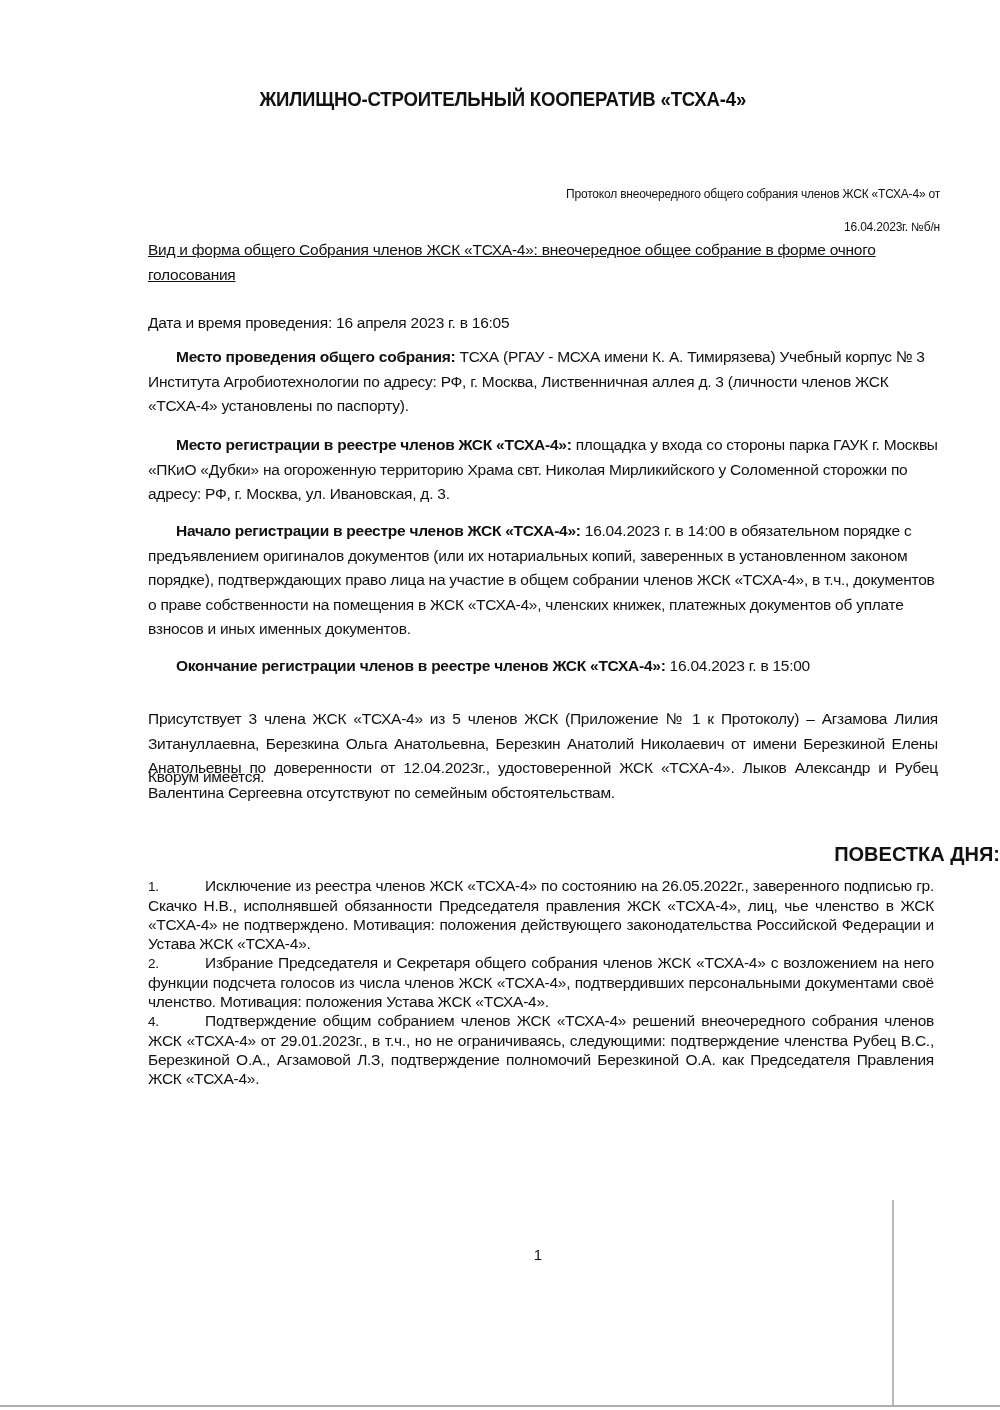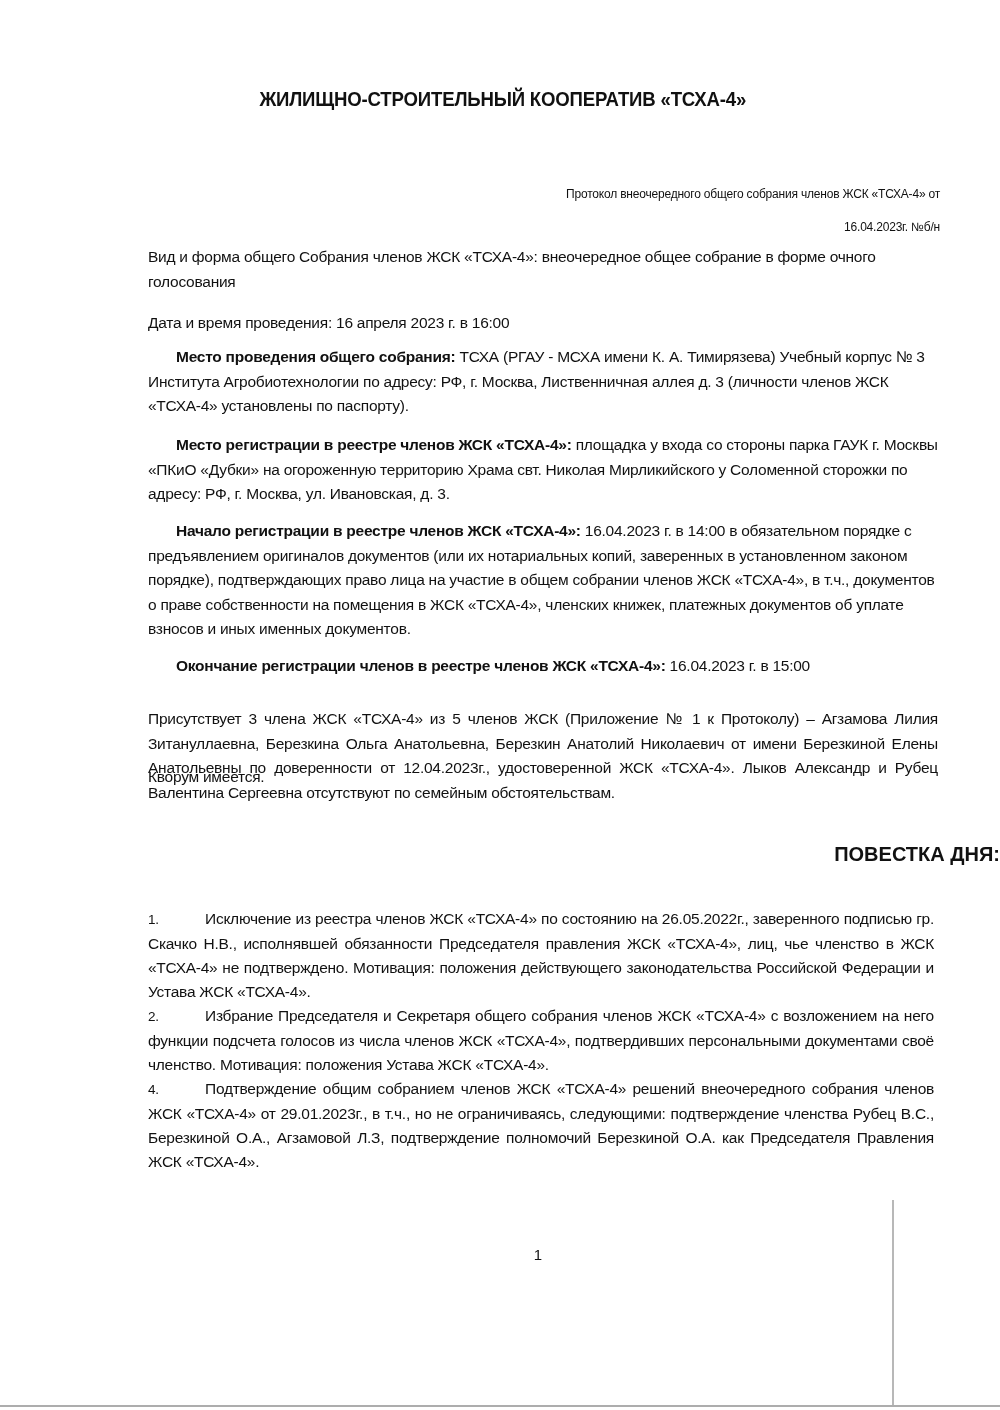--- a/index.html
+++ b/index.html
@@ -21,45 +21,45 @@
     font-weight: normal; font-size: 12px; line-height: 33px; letter-spacing: -0.2px;
   }
   .body-text { position: absolute; left: 148px; width: 790px; font-size: 15.5px; line-height: 24.5px; letter-spacing: -0.25px; }
   .p { margin: 0; }
   .justify { text-align: justify; }
   .b { font-weight: bold; margin-left: 28px; }
   .agenda-head {
     position: absolute; left: 0; width: 1000px; top: 843px; text-align: right;
     font-weight: bold; font-size: 20px;
   }
-  .agenda { position: absolute; left: 148px; width: 786px; top: 907px; font-size: 15.5px; line-height: 24px; letter-spacing: -0.25px; text-align: justify; }
+  .agenda { position: absolute; left: 148px; width: 786px; top: 876px; font-size: 15.5px; line-height: 19px; letter-spacing: -0.25px; text-align: justify; }
   .agenda .item { margin: 0; text-indent: 0; }
   .agenda .num { display: inline-block; width: 57px; font-size: 13.5px; }
   .page-num { position: absolute; left: 0; width: 1000px; top: 1246px; text-align: center; font-size: 15px; transform: translateX(38px); }
 </style>
 </head>
 <body>
 
 <div class="page">
   <div class="scan-edge-right"></div>
   <div class="scan-edge-bottom"></div>
 
   <div class="h-org">ЖИЛИЩНО-СТРОИТЕЛЬНЫЙ КООПЕРАТИВ «ТСХА-4»</div>
 
   <div class="h-title">
     <div>Протокол внеочередного общего собрания членов ЖСК «ТСХА-4» от</div>
     <div>16.04.2023г.  №б/н</div>
   </div>
 
-  <div class="body-text" style="top:245px;">
+  <div class="body-text" style="top:238px;text-decoration:underline;">
     <p class="p">Вид и форма общего Собрания членов ЖСК «ТСХА-4»: внеочередное общее собрание в форме очного голосования</p>
   </div>
 
   <div class="body-text" style="top:311px;">
-    <p class="p">Дата и время проведения: 16 апреля 2023 г. в 16:00</p>
+    <p class="p">Дата и время проведения: 16 апреля 2023 г. в 16:05</p>
   </div>
 
   <div class="body-text" style="top:345px;">
     <p class="p"><span class="b">Место проведения общего собрания:</span><span> ТСХА (РГАУ - МСХА имени К. А. Тимирязева) Учебный корпус № 3 Института Агробиотехнологии по адресу: РФ, г. Москва, Лиственничная аллея д. 3 (личности членов ЖСК «ТСХА-4» установлены по паспорту).</span></p>
   </div>
 
   <div class="body-text" style="top:433px;">
     <p class="p"><span class="b">Место регистрации в реестре членов ЖСК «ТСХА-4»:</span><span> площадка у входа со стороны парка ГАУК г. Москвы «ПКиО «Дубки» на огороженную территорию Храма свт. Николая Мирликийского у Соломенной сторожки по адресу: РФ, г. Москва, ул. Ивановская, д. 3.</span></p>
   </div>
 

